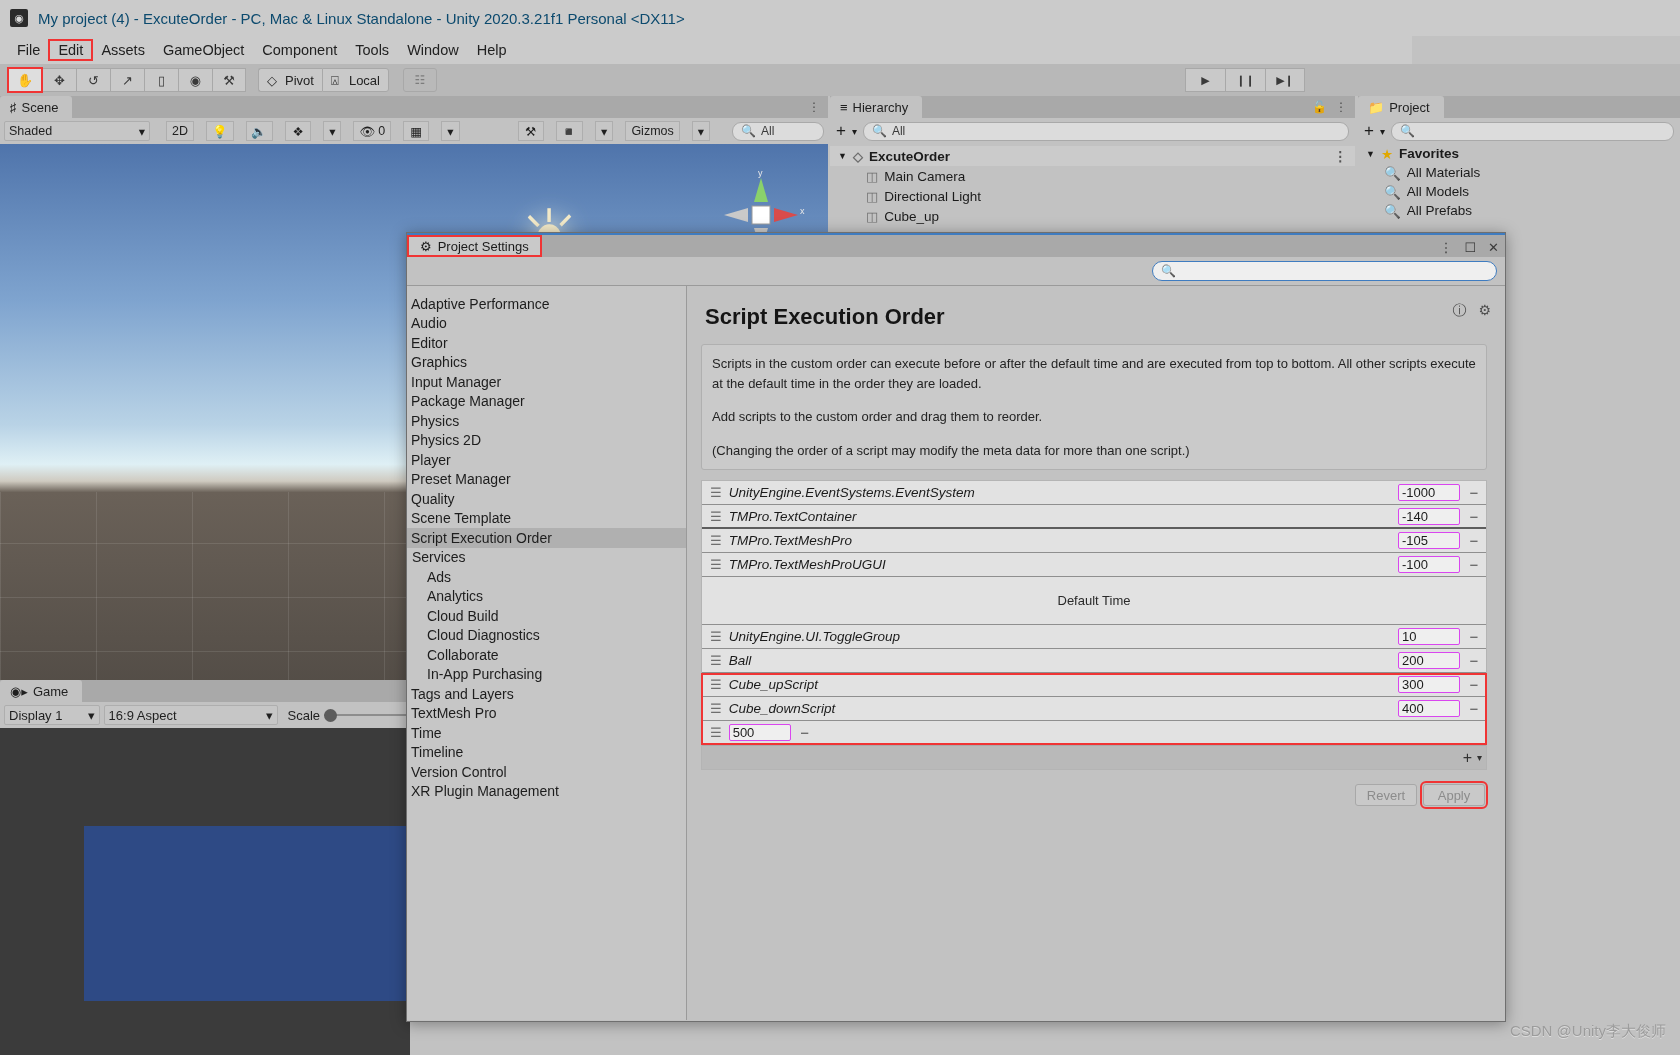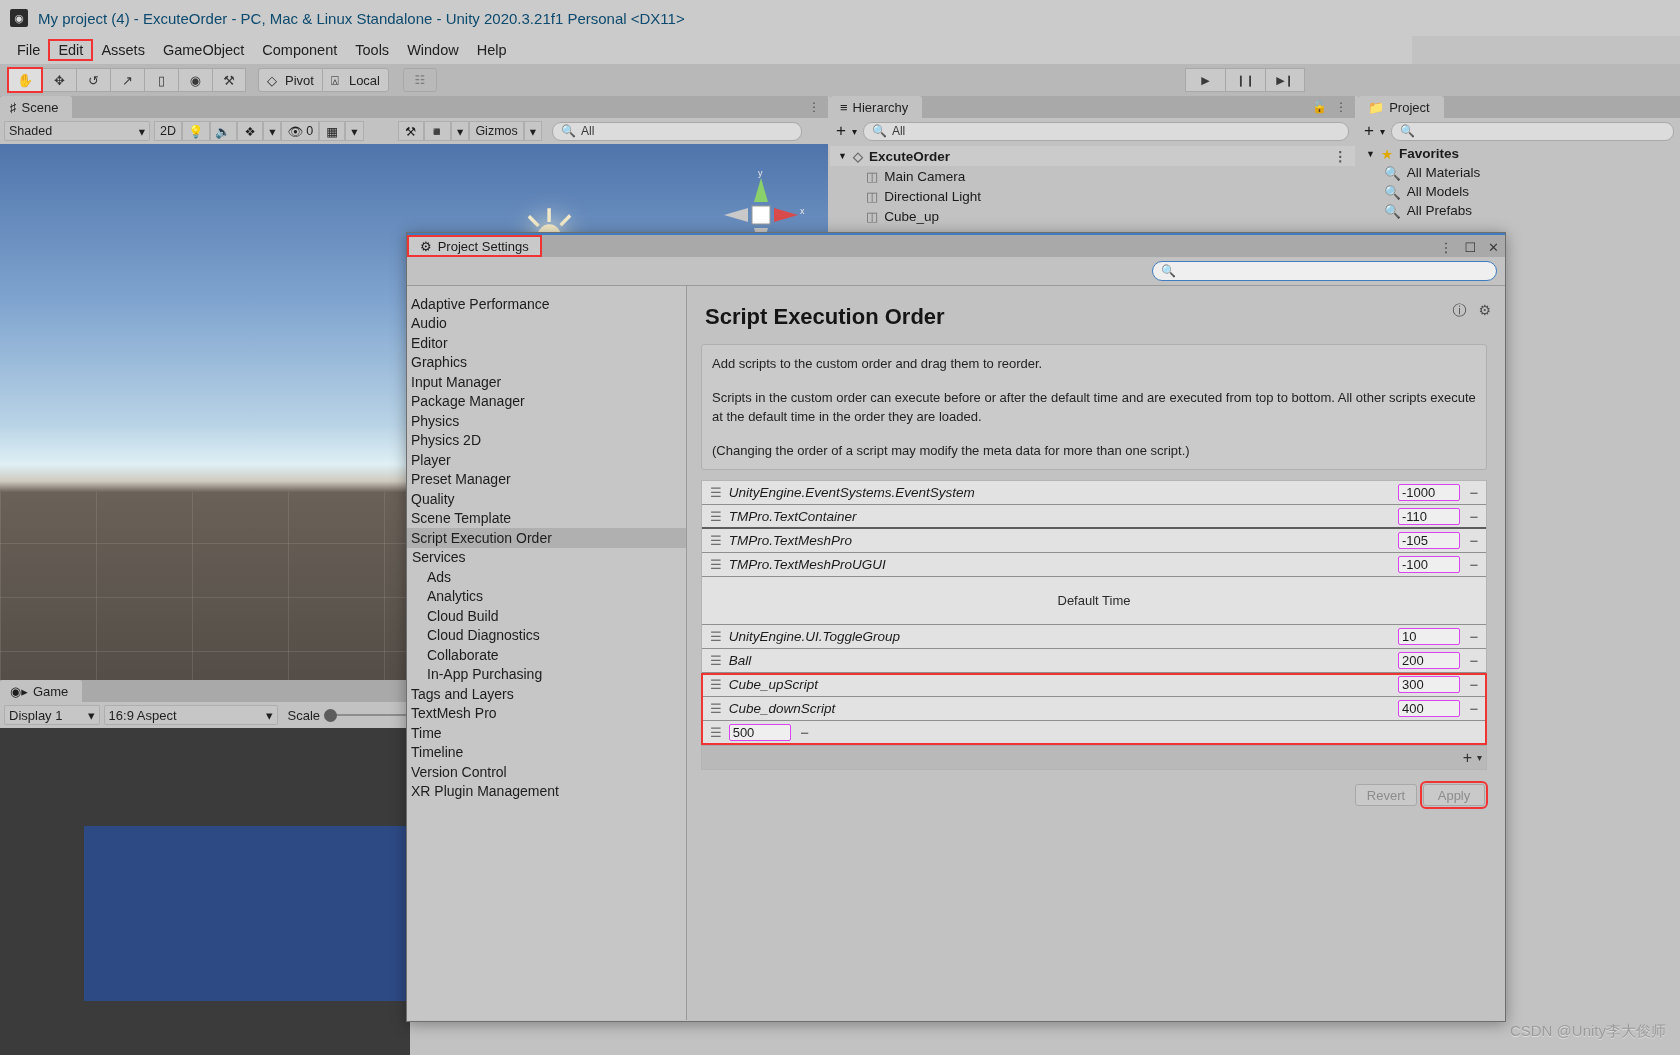--- a/index.html
+++ b/index.html
@@ -83,21 +83,21 @@
     padding: 0 14px 0 10px; font-size: 13px; color: #1f1f1f;
     border-radius: 3px 3px 0 0;
   }
   .panel-tab-spacer { flex: 1; }
   .panel-tools { display:flex; align-items:center; gap:8px; padding-right:8px; color:#4a4a4a; font-size:12px;}
 
   
   #scene-panel { left: 0; top: 96px; width: 828px; height: 640px; }
   .scene-toolbar {
     height: 26px; background: #c2c2c2; display: flex; align-items: center;
-    gap: 0; padding: 0 4px; font-size: 12.5px; color: #1f1f1f;
+    gap: 12px; padding: 0 4px; font-size: 12.5px; color: #1f1f1f;
   }
   .st-drop {
     height: 20px; display: flex; align-items: center; justify-content: space-between;
     background: #c6c6c6; border: 1px solid #aeaeae; border-radius: 2px; padding: 0 4px;
   }
   .st-btn {
     height: 20px; min-width: 26px; background: #c6c6c6; border: 1px solid #aeaeae;
     display: flex; align-items: center; justify-content: center; padding: 0 5px; gap: 3px;
   }
   .scene-view {
@@ -494,37 +494,37 @@
       </div>
 
       <div class="ds-right">
         <div class="ds-help-icons">
           <span>ⓘ</span>
           <span>⚙</span>
         </div>
         <div class="ds-title">Script Execution Order</div>
 
         <div class="info-box">
+          <p>Scripts in the custom order can execute before or after the default time and are executed from top to bottom. All other scripts execute at the default time in the order they are loaded.</p>
           <p>Add scripts to the custom order and drag them to reorder.</p>
-          <p>Scripts in the custom order can execute before or after the default time and are executed from top to bottom. All other scripts execute at the default time in the order they are loaded.</p>
           <p>(Changing the order of a script may modify the meta data for more than one script.)</p>
         </div>
 
         <div class="order-list">
 
           <div class="order-row">
             <span class="drag-handle">☰</span>
             <span class="order-name">UnityEngine.EventSystems.EventSystem</span>
             <span class="num-field">-1000</span>
             <span class="minus-btn">−</span>
           </div>
           <div class="order-row thickline">
             <span class="drag-handle">☰</span>
             <span class="order-name">TMPro.TextContainer</span>
-            <span class="num-field">-110</span>
+            <span class="num-field">-140</span>
             <span class="minus-btn">−</span>
           </div>
           <div class="order-row">
             <span class="drag-handle">☰</span>
             <span class="order-name">TMPro.TextMeshPro</span>
             <span class="num-field">-105</span>
             <span class="minus-btn">−</span>
           </div>
           <div class="order-row">
             <span class="drag-handle">☰</span>

